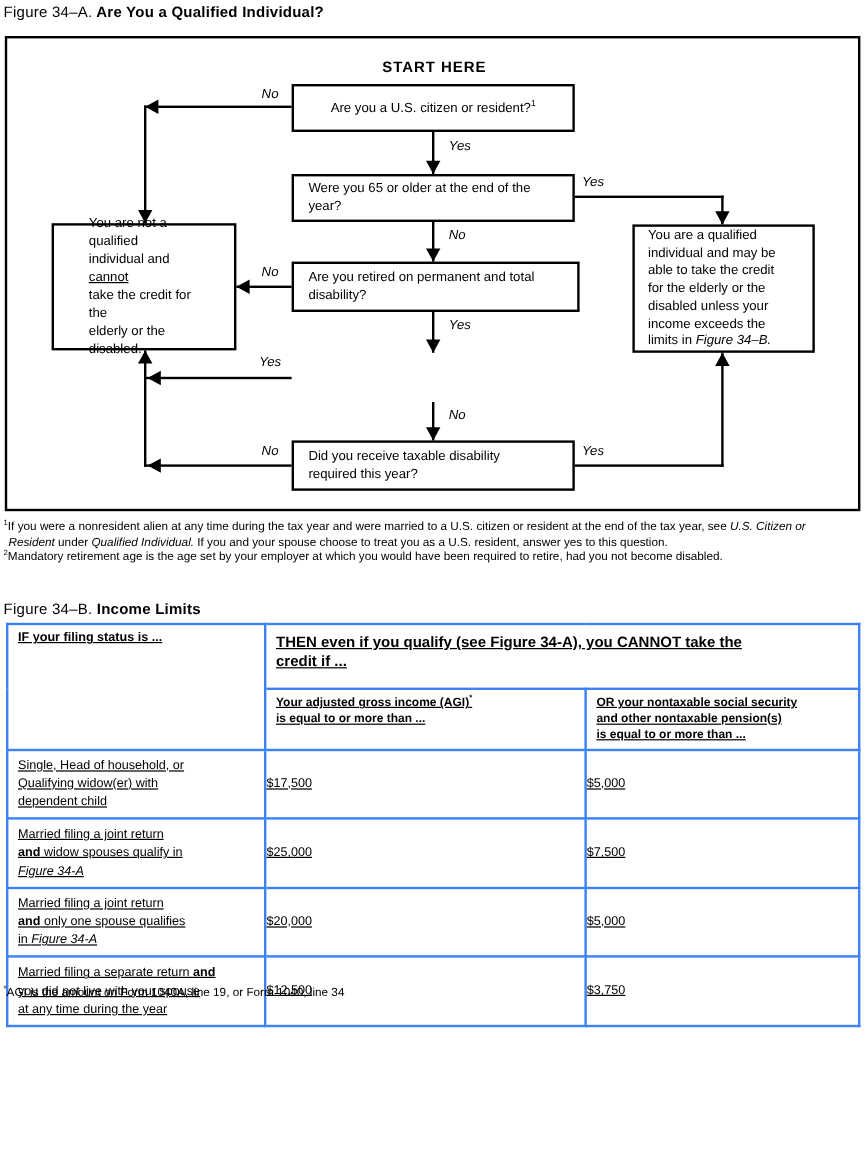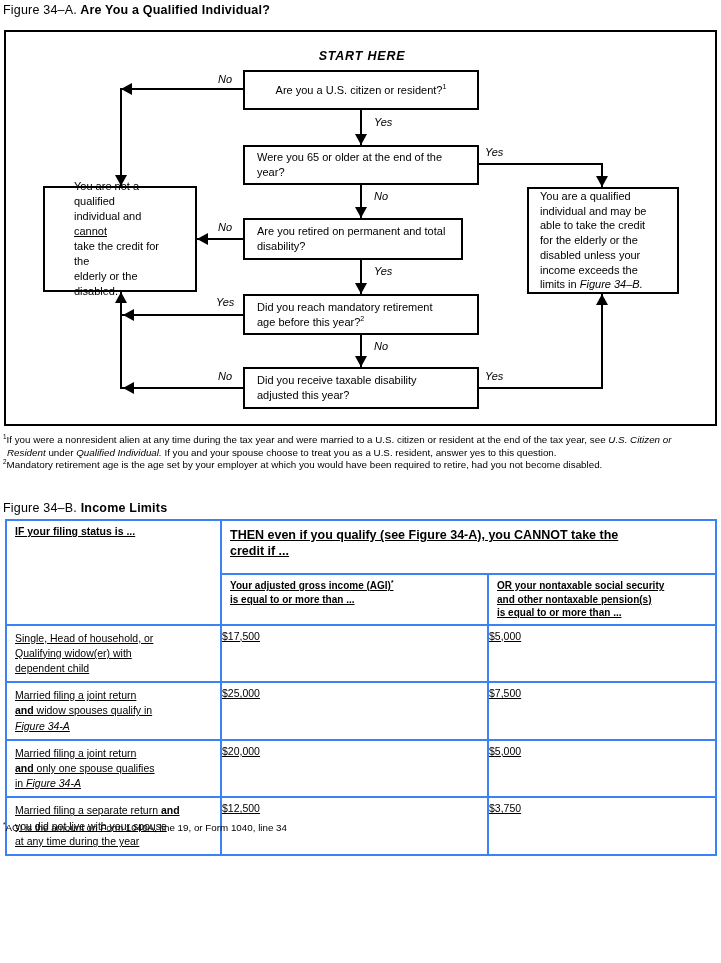--- a/index.html
+++ b/index.html
@@ -21,21 +21,21 @@
     position:absolute; left:4px; top:30px; width:713px; height:396px;
     border:2px solid #000; background:#fff;
   }
   .fbox {
     position:absolute; border:2px solid #000; background:#fff;
     font-size:11px; line-height:1.36; display:flex; align-items:center;
     padding:2px 12px;
   }
   .fbox.center { justify-content:center; text-align:right; }
   .start {
-    position:absolute; font-weight:bold; font-style:italic; font-size:12.5px;
+    position:absolute; font-weight:bold; font-size:12.5px;
     letter-spacing:0.8px; text-align:center;
   }
   .lbl { position:absolute; font-style:italic; font-size:11px; }
   .hl { position:absolute; height:2px; background:#000; }
   .vl { position:absolute; width:2px; background:#000; }
   .ah-down { position:absolute; width:0; height:0;
     border-left:6px solid transparent; border-right:6px solid transparent; border-top:11px solid #000; }
   .ah-up { position:absolute; width:0; height:0;
     border-left:6px solid transparent; border-right:6px solid transparent; border-bottom:11px solid #000; }
   .ah-left { position:absolute; width:0; height:0;
@@ -52,21 +52,21 @@
     position:absolute; left:5px; top:519px; width:710px;
     border-collapse:collapse; table-layout:fixed;
   }
   table.limits th, table.limits td {
     border:2px solid #3b82f6; vertical-align:top; text-align:left;text-decoration:underline;
   }
   th.if-cell { width:215px; font-size:10.5px; font-weight:bold; vertical-align:middle; padding:4px 8px; }
   th.then-cell { font-size:12.5px; font-weight:bold; padding:6px 8px 8px 8px; line-height:1.3; height:54px; }
   th.sub-cell { font-size:10px; font-weight:bold; padding:4px 8px; line-height:1.35; height:40px; }
   td.status-cell { font-size:10.5px; padding:5px 8px; line-height:1.45; height:51px;border-radius:12px; }
-  td.amount-cell { font-size:10.5px; text-align:center; padding-top:4px; }
+  td.amount-cell { font-size:10.5px; text-align:center; padding-top:21px; }
   col.c2 { width:267px; } col.c3 { width:228px; }
 
   .agi-note { position:absolute; left:3px; top:822px; font-size:9.8px; }
 </style>
 </head>
 <body>
 
 <div class="page">
 
   <div class="fig-title" id="figATitle">
@@ -76,28 +76,25 @@
   <div class="flowchart">
 
     <div class="start" style="left:237px;top:17px;width:238px;">START HERE</div>
 
     <div class="fbox center" style="left:237px;top:38px;width:236px;height:40px;">
         <span><span>Are you a U.S. citizen or resident?</span><sup>1</sup></span>
       </div>
     <div class="fbox" style="left:237px;top:113px;width:236px;height:40px;">
         <span><span>Were you 65 or older at the end of the</span><br><span>year?</span></span>
       </div>
-    <div class="fbox" style="left:237px;top:186px;width:220px;height:42px;">
+    <div class="fbox" style="left:237px;top:186px;width:240px;height:42px;">
         <span><span>Are you retired on permanent and total</span><br><span>disability?</span></span>
       </div>
-    <div class="fbox" style="left:237px;top:262px;width:236px;height:41px;">
-        <span><span>Did you reach mandatory retirement</span><br><span>age before this year?</span><sup>2</sup></span>
-      </div>
     <div class="fbox" style="left:237px;top:335px;width:236px;height:42px;">
-        <span><span>Did you receive taxable disability</span><br><span>adjusted this year?</span></span>
+        <span><span>Did you receive taxable disability</span><br><span>required this year?</span></span>
       </div>
 
     <div class="fbox" style="left:37px;top:154px;width:154px;height:106px;padding:2px 29px;">
         <span><span>You are not a qualified</span><br><span>individual and </span><span style="text-decoration: underline;">cannot</span><br><span>take the credit for the</span><br><span>elderly or the disabled.</span></span>
       </div>
     <div class="fbox" style="left:521px;top:155px;width:152px;height:107px;padding:2px 11px;line-height:1.34;">
         <span><span>You are a qualified</span><br><span>individual and may be</span><br><span>able to take the credit</span><br><span>for the elderly or the</span><br><span>disabled unless your</span><br><span>income exceeds the</span><br><span>limits in </span><span style="font-style: italic;">Figure 34–B.</span></span>
       </div>
 
     <div class="lbl" style="left:212px;top:41px;">No</div>

